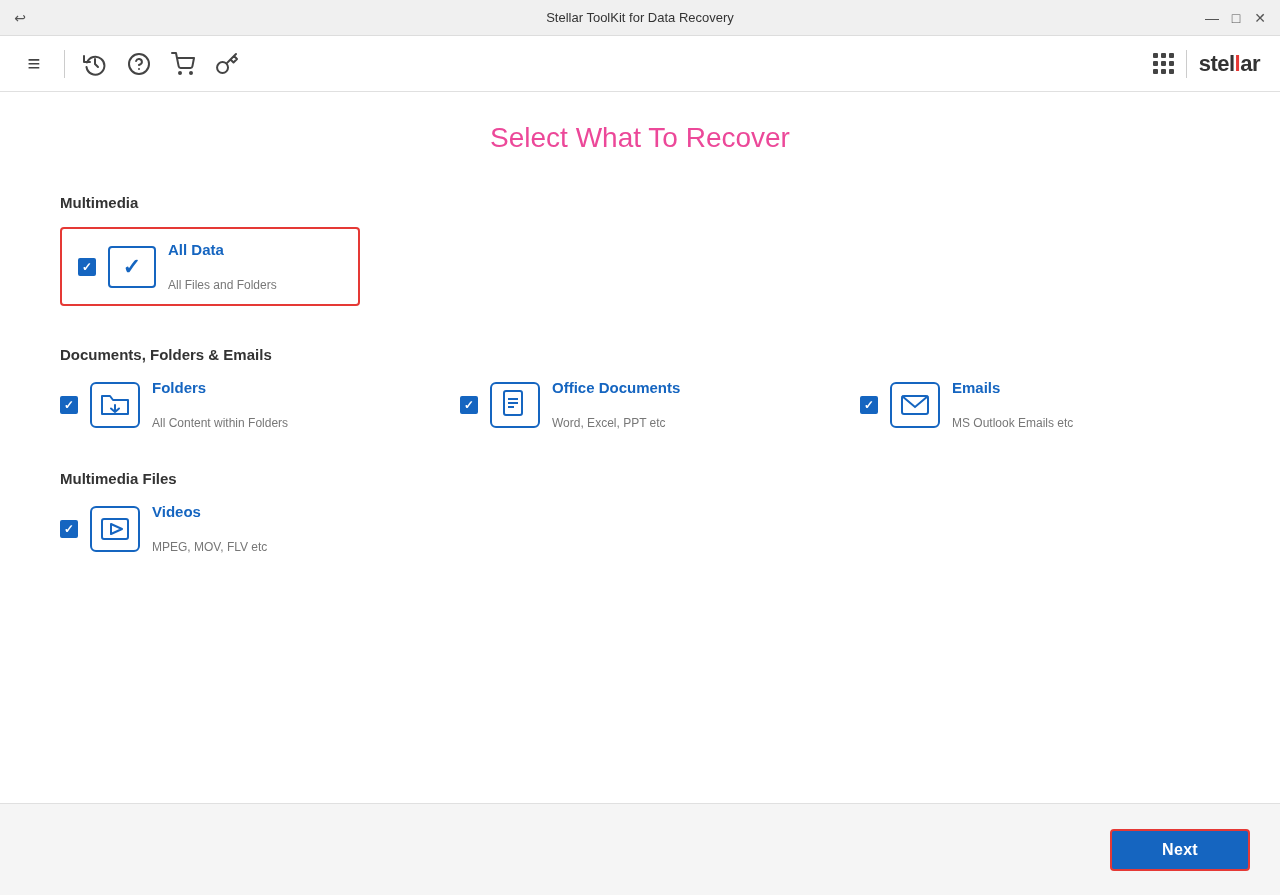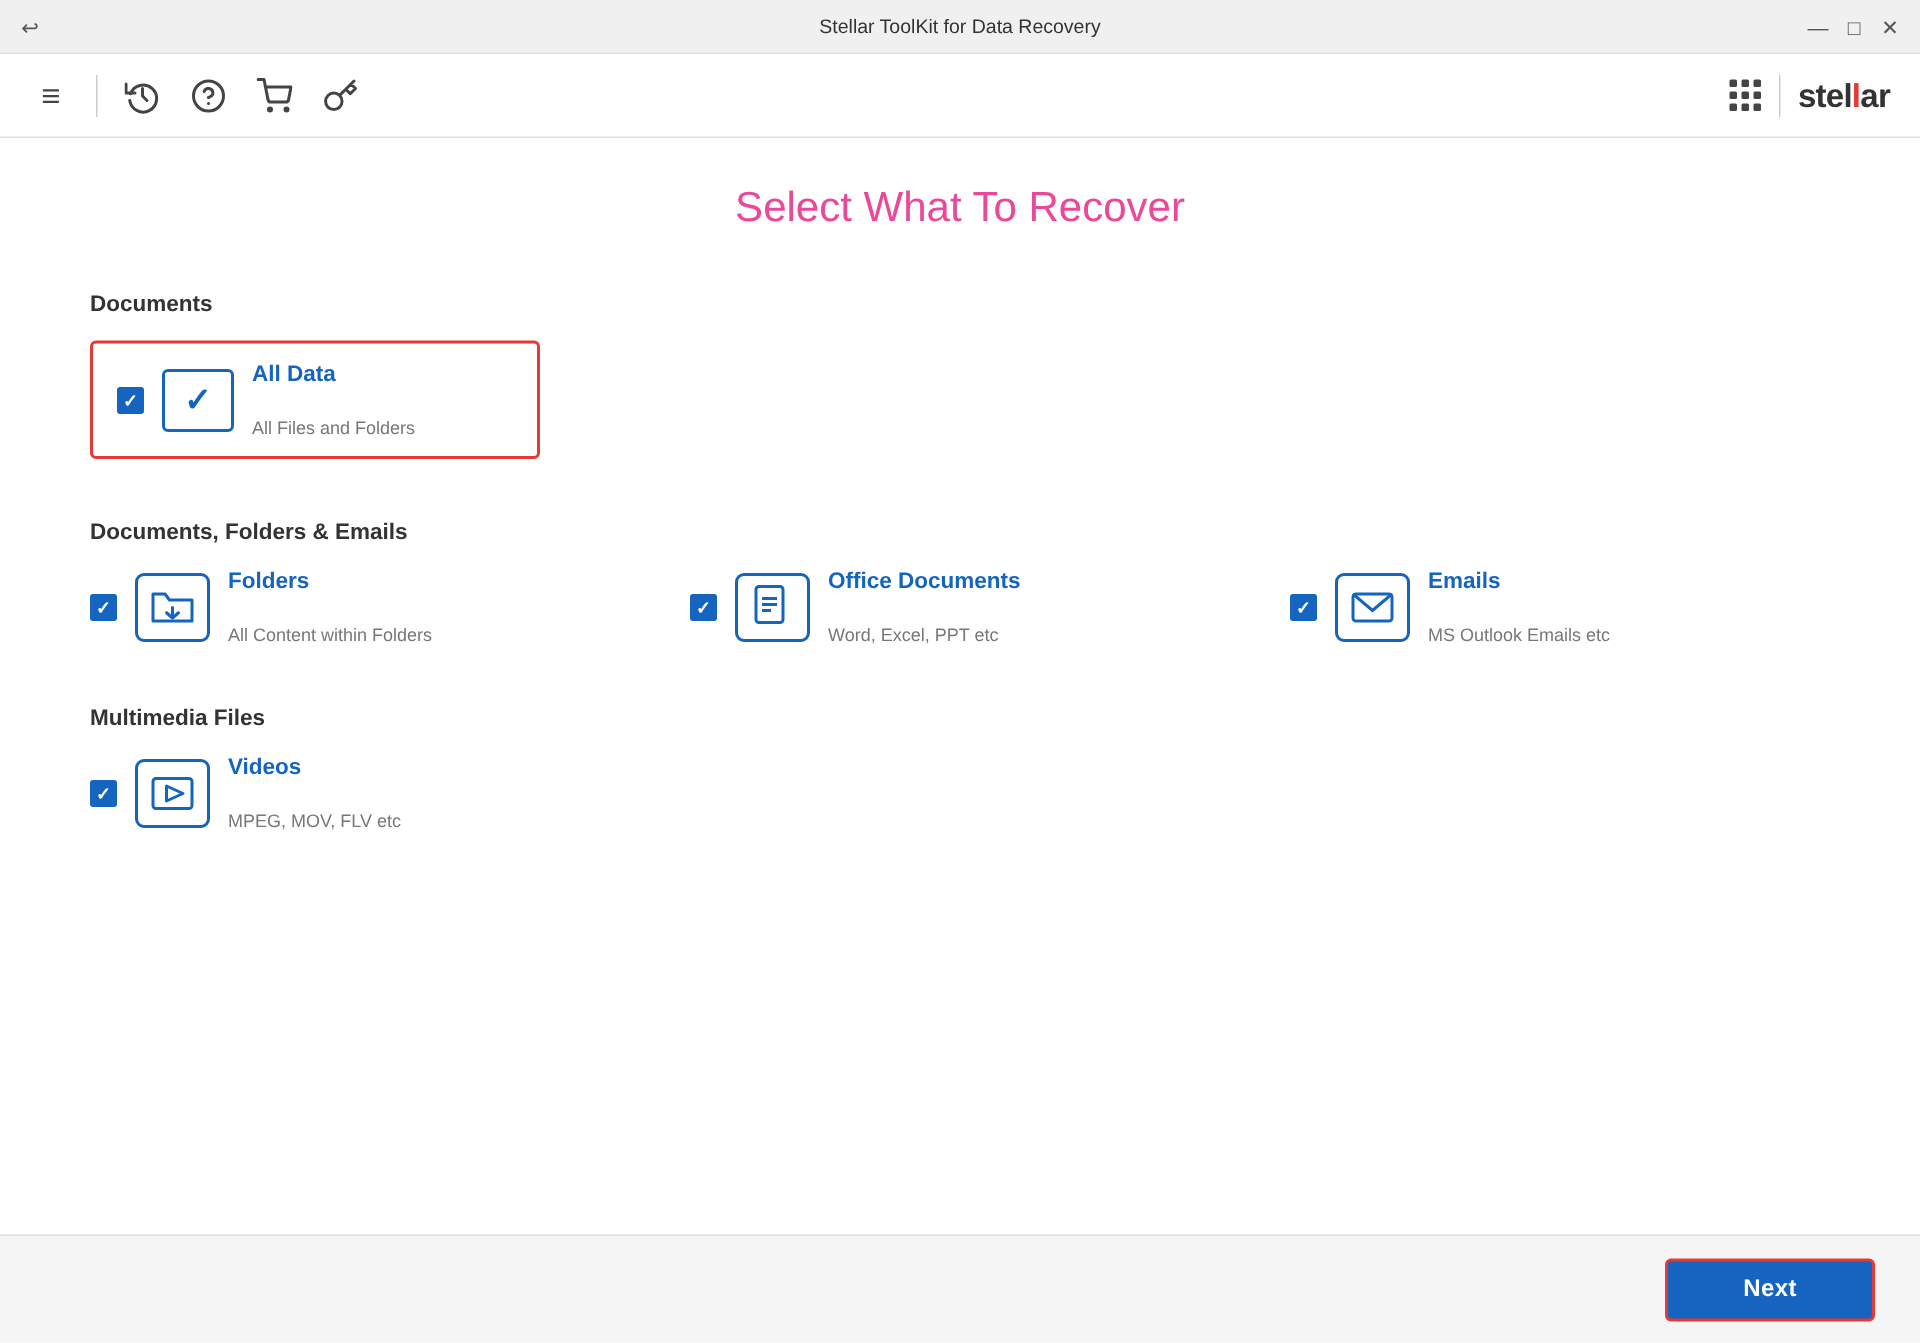--- a/index.html
+++ b/index.html
@@ -217,21 +217,21 @@
       display: flex;
       align-items: center;
       justify-content: center;
       flex-shrink: 0;
       color: #1565c0;
     }
 
     
     .footer {
       background: #f5f5f5;
-      height: 72px;
+      height: 92px;
       display: flex;
       align-items: center;
       justify-content: flex-end;
       padding: 0 30px;
       border-top: 1px solid #e0e0e0;
       flex-shrink: 0;
     }
 
     .next-btn {
       background: #1565c0;
@@ -318,21 +318,21 @@
       stel<span>l</span>ar
     </div>
   </div>
 </div>
 
 <div class="main-content">
 
   <h1 class="page-title">Select What To Recover</h1>
 
   <div class="everything-section">
-    <div class="section-label">Documents</div>
+    <div class="section-label">Multimedia</div>
 
     <div class="all-data-card">
       <div class="checkbox-outer checked"></div>
       <div class="big-checkbox">
         <span class="big-check">✓</span>
       </div>
       <div class="item-text">
         <span class="item-title">All Data</span>
         <span class="item-subtitle">All Files and Folders</span>
       </div>

